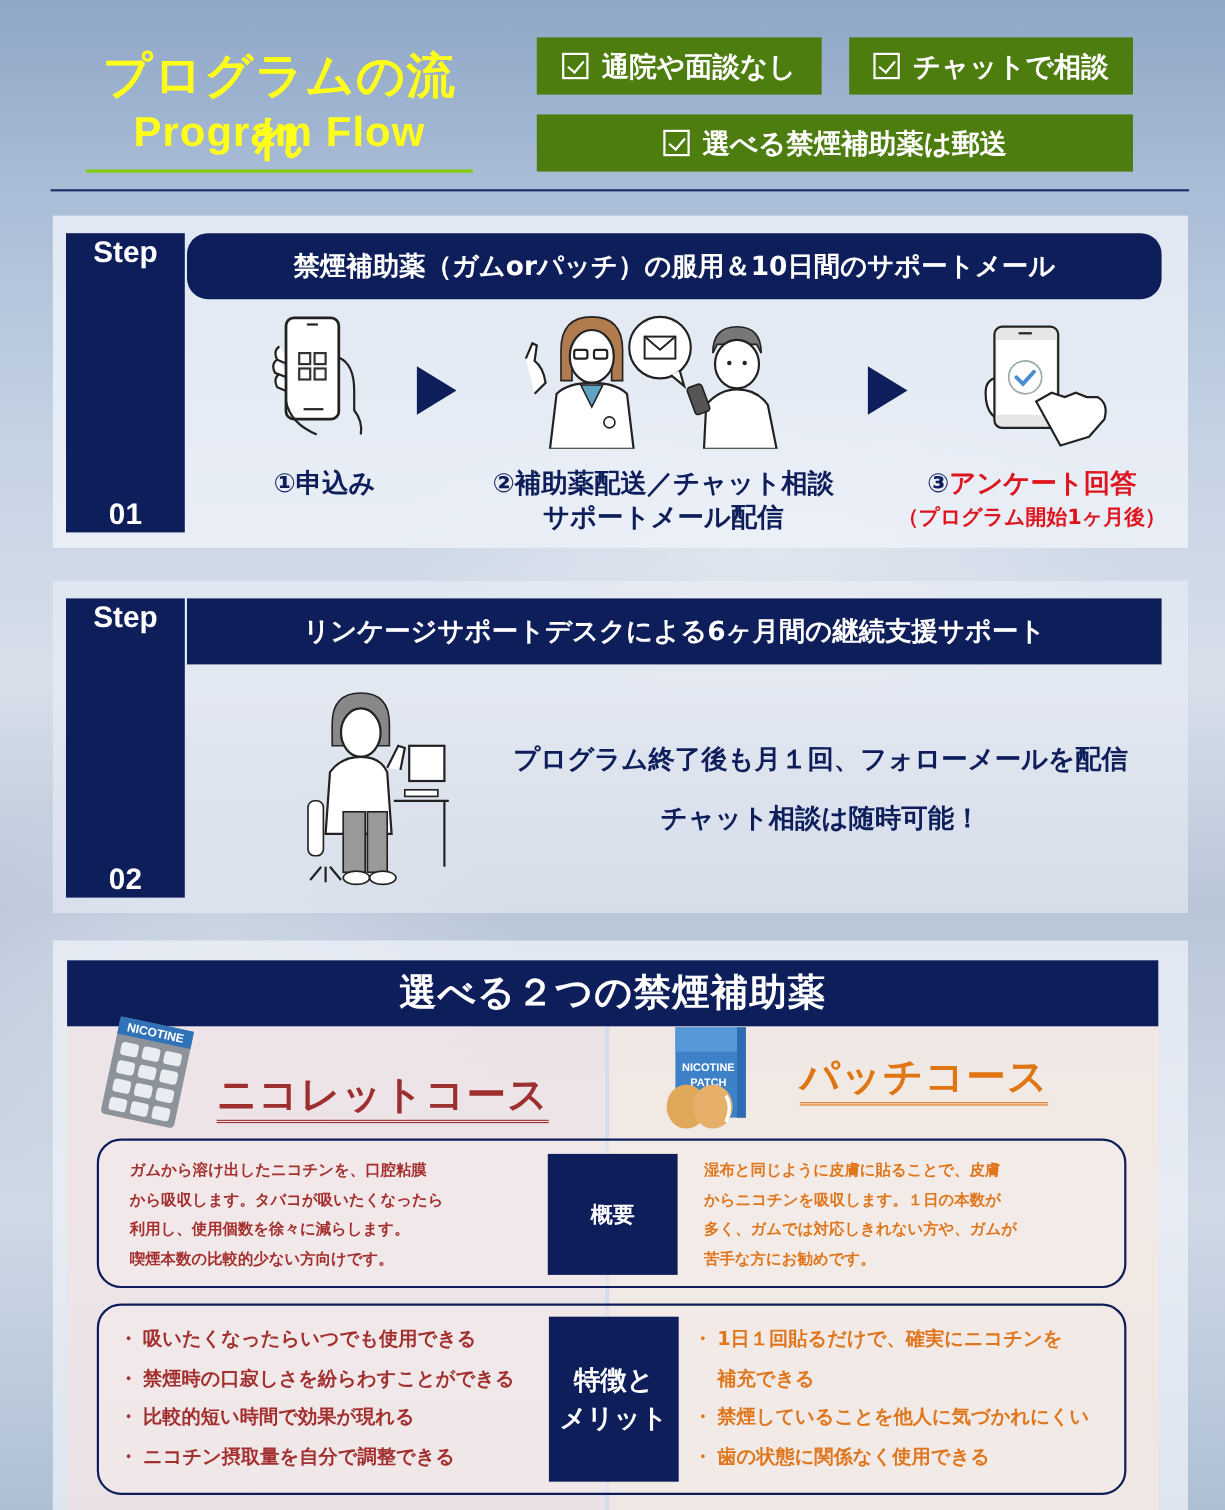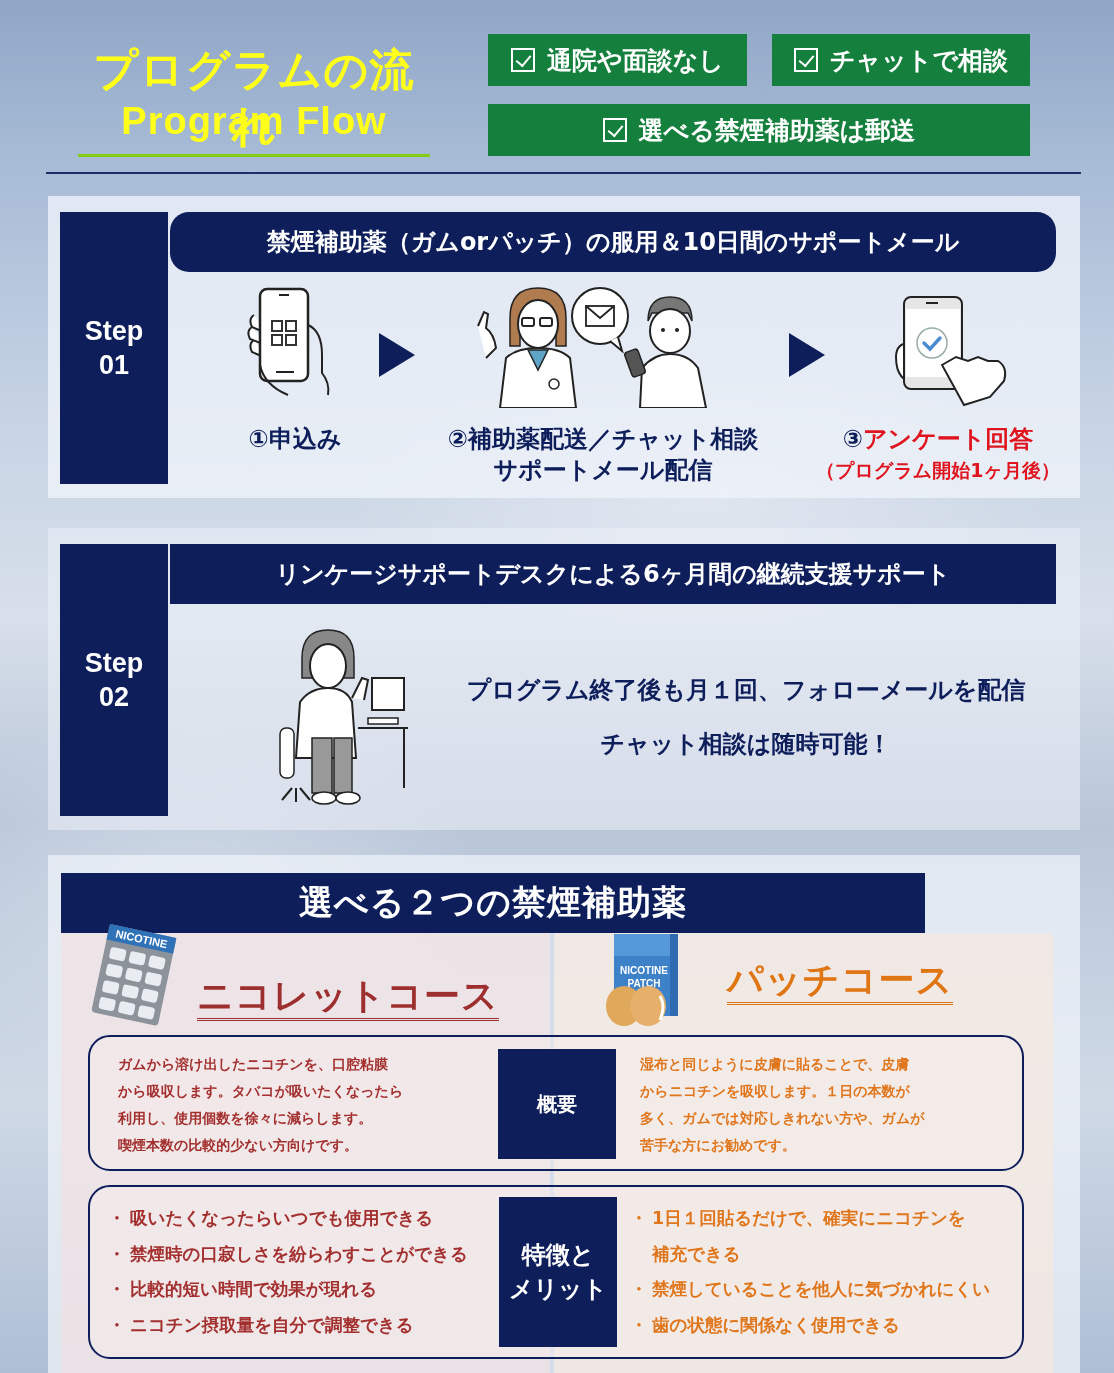--- a/index.html
+++ b/index.html
@@ -21,40 +21,40 @@
     border-bottom: 3px solid #84cc16; padding-bottom: 0;
   }
   .title-en {
     position: absolute; left: 78px; top: 100px; width: 352px;
     text-align: center; color: #ffff1a; font-weight: bold; font-size: 38px;
     font-family: "Liberation Sans", sans-serif; letter-spacing: 1px;
   }
   .tag {
     position: absolute; color: #fff; font-weight: bold; font-size: 25px;
     display: flex; align-items: center; justify-content: center; gap: 12px;
-    background: #15803d;
+    background: #4d7c0f;
   }
   .chk {
     width: 24px; height: 24px; border: 2px solid #fff; position: relative; flex: none;
   }
   .chk::after {
     content: ""; position: absolute; left: 6px; top: 2px; width: 7px; height: 12px;
     border-right: 2px solid #fff; border-bottom: 2px solid #fff; transform: rotate(40deg);
   }
   .hr-line { position: absolute; left: 46px; top: 172px; width: 1035px; height: 2px; background: #1c2f6b; }
 
   
   .panel {
     position: absolute; left: 48px; width: 1032px;
     background: rgba(240,244,250,0.78);
   }
   .step-label {
     position: absolute; left: 12px; width: 108px;
     background: #0e1e5b; color: #fff; font-weight: bold; font-size: 27px;
-    display: flex; flex-direction: column; align-items: center; justify-content: center;
+    display: flex; flex-direction: column; align-items: center; justify-content: space-between;
     line-height: 34px; font-family: "Liberation Sans", sans-serif;
   }
   .step-head {
     position: absolute; left: 122px; right: 24px; height: 60px;
     background: #0e1e5b; color: #fff; font-weight: bold; font-size: 24px;
     display: flex; align-items: center; justify-content: center;
   }
   .arrow {
     position: absolute; width: 0; height: 0;
     border-top: 22px solid transparent; border-bottom: 22px solid transparent;
@@ -72,21 +72,21 @@
 
   
   .s2-text { position: absolute; color: #0e1e5b; font-weight: bold; font-size: 24px; text-align: center; }
 
   
   .med-panel {
     position: absolute; left: 48px; top: 855px; width: 1032px; height: 518px;
     background: rgba(238,242,248,0.75);
   }
   .med-head {
-    position: absolute; left: 61px; top: 873px; width: 864px; height: 60px;
+    position: absolute; left: 61px; top: 873px; width: 992px; height: 60px;
     background: #0e1e5b; color: #fff; font-weight: bold; font-size: 34px;
     display: flex; align-items: center; justify-content: center; letter-spacing: 1px;
   }
   .col-left {
     position: absolute; left: 61px; top: 933px; width: 490px; height: 440px;
     background: rgba(244,222,222,0.55);
   }
   .col-right {
     position: absolute; left: 553px; top: 933px; width: 500px; height: 440px;
     background: rgba(248,232,218,0.6);

